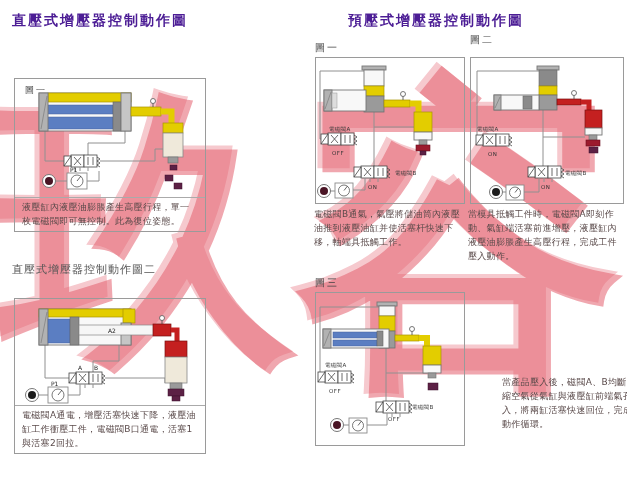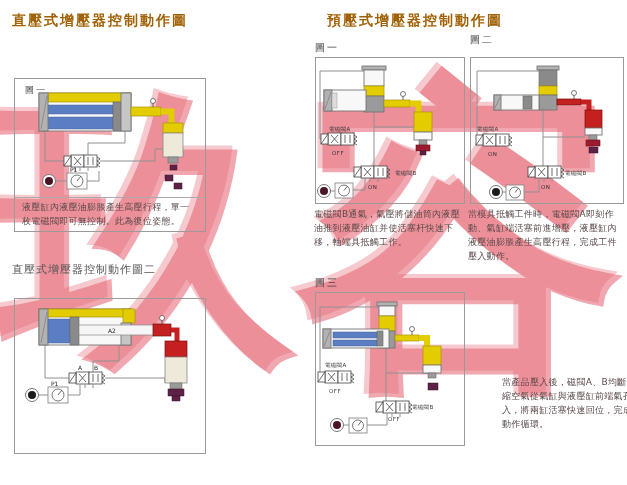--- a/index.html
+++ b/index.html
@@ -9,21 +9,21 @@
   
   .watermark{position:absolute;inset:0;z-index:0;pointer-events:none;overflow:hidden;}
   .wm{position:absolute;font-family:"DejaVu Serif","Liberation Serif",serif;font-weight:bold;line-height:1;}
   .wm-light{color:#f6c9ce;}
   .wm-strong{color:#e4606e;opacity:.55;}
   .wm1{font-size:300px;left:-8px;top:80px;}
   .wm2{font-size:330px;left:292px;top:68px;}
   .wm-strong.wm1{left:-3px;top:84px;}
   .wm-strong.wm2{left:297px;top:72px;}
   
-  .h1{font-size:14px;font-weight:bold;color:#a16207;letter-spacing:2px;white-space:nowrap;}
+  .h1{font-size:14px;font-weight:bold;color:#4c1d95;letter-spacing:2px;white-space:nowrap;}
   .sub{font-size:11px;color:#555;letter-spacing:1px;white-space:nowrap;}
   .figlab{font-size:10px;color:#444;letter-spacing:2px;}
   .caption{font-size:9px;color:#5a4a4a;line-height:1.55;letter-spacing:.3px;text-align:left;}
   .box{position:absolute;border:1px solid #9a9a9a;background:transparent;z-index:1;}
   .box .inlab{position:absolute;left:10px;top:5px;font-size:9px;color:#444;letter-spacing:2px;}
   .box .incap{position:absolute;left:0;right:0;bottom:0;border-top:1px solid #aaa;padding:3px 7px 2px 7px;}
   svg{position:absolute;left:0;top:0;}
   
   .pipe{stroke:#909090;stroke-width:1;fill:none;}
   .vbox{fill:#ffffff;stroke:#444;stroke-width:.8;}
@@ -193,23 +193,24 @@
         <text class="stiny" x="3" y="-1.5">P1</text>
         <rect class="gbox" x="0" y="0" width="20" height="16"></rect>
         <circle class="gcirc" cx="10" cy="8" r="6"></circle>
         <line class="vln" x1="10" y1="8" x2="14" y2="3"></line>
       </g>
       <g transform="translate(17,96)">
         <circle class="pring" r="6.5"></circle>
         <circle class="pcore-dark" r="4"></circle>
       </g>
     </svg>
-  </div>
-
-  <div class="layer h1" style="left:327px;top:12px;text-align:center;">預壓式增壓器控制動作圖</div>
+    <div class="incap caption">電磁閥A通電，增壓活塞快速下降，液壓油缸工作衝壓工件，電磁閥B口通電，活塞1與活塞2回拉。</div>
+  </div>
+
+  <div class="layer h1" style="left:348px;top:12px;text-align:center;">預壓式增壓器控制動作圖</div>
   <div class="layer figlab" style="left:315px;top:41px;">圖一</div>
   <div class="layer figlab" style="left:470px;top:33px;">圖二</div>
 
   <div class="box" style="left:315px;top:57px;width:148px;height:145px;">
     <svg width="148" height="145" viewBox="0 0 148 145">
       <path class="pipe" d="M48,13 H4 V81 H5"></path>
       <path class="pipe" d="M58,53 V108"></path>
       <path class="pipe" d="M58,69 H98"></path>
       <path class="pipe" d="M14,133 H19"></path>
       <path class="pipe" d="M37,132 H49 V124"></path>

